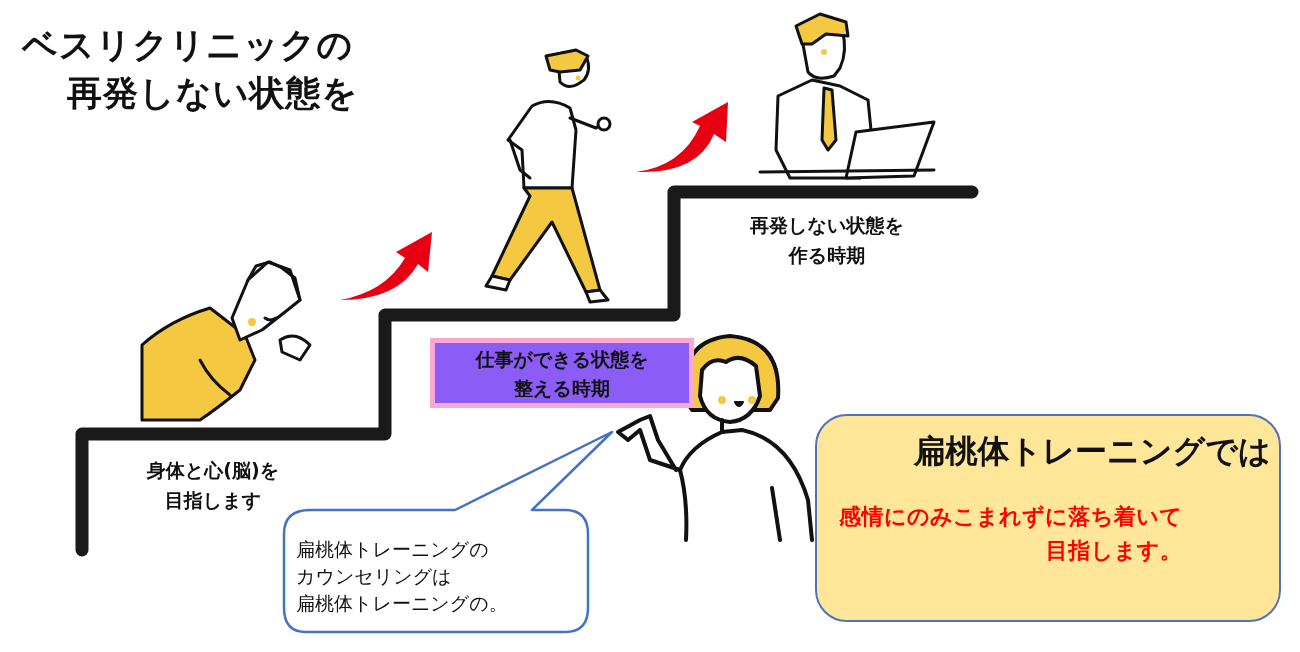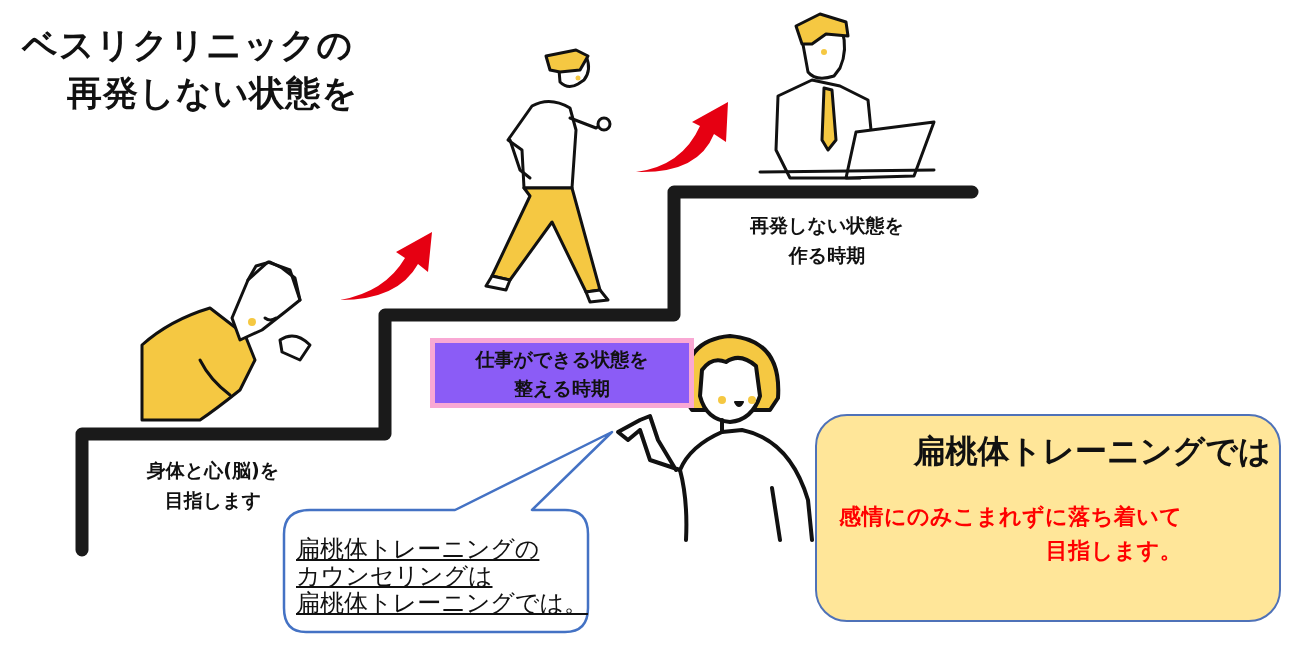--- a/index.html
+++ b/index.html
@@ -6,21 +6,21 @@
   body { width: 1300px; height: 652px; position: relative; overflow: hidden;
          font-family: "DejaVu Sans", "Liberation Sans", sans-serif; color: #111; }
   .abs { position: absolute; }
   .title { left: 22px; top: 6px; font-size: 35px; font-weight: bold; line-height: 48px; letter-spacing: 1px; margin-top: 15px; }
   .title .l2 { display: block; padding-left: 45px; }
   .stair-svg { left: 0; top: 0; }
   .step-label { font-size: 19px; font-weight: bold; text-align: center; line-height: 30px; }
   .lbl1 { left: 118px; top: 455px; width: 190px; }
   .lbl2 { left: 430px; top: 338px; width: 264px; height: 70px; border: 5px solid #f9a8d4; box-sizing: border-box; background: #8b5cf6; line-height: 29px; padding-top: 2px; }
   .lbl3 { left: 722px; top: 210px; width: 210px; }
-  .bubble-text { left: 296px; top: 536px; font-size: 24px; line-height: 27px; font-weight: 500; text-decoration: underline; }
+  .bubble-text { left: 296px; top: 536px; font-size: 19px; line-height: 27px; font-weight: 500; }
   .infobox { left: 815px; top: 414px; width: 466px; height: 208px; background: #ffe699; border: 2px solid #4f72b8; border-radius: 32px; box-sizing: border-box; }
   .info-head { left: 0; top: 14px; width: 100%; text-align: center; font-size: 32px; font-weight: bold; padding-left: 44px; }
   .info-body { left: 22px; top: 84px; color: #ff0000; font-size: 22px; font-weight: bold; line-height: 34px; letter-spacing: 0.5px; text-align: right; }
 </style>
 </head>
 <body>
 
 <svg class="abs stair-svg" width="1300" height="652" viewBox="0 0 1300 652">
 
   <path d="M82 550 L82 434 L385 434 L385 315 L674 315 L674 192 L972 192" fill="none" stroke="#1a1a1a" stroke-width="13" stroke-linecap="round" stroke-linejoin="round"></path>
@@ -99,21 +99,21 @@
 </div>
 
 <div class="abs step-label lbl3">
   <div>再発しない状態を</div>
   <div>作る時期</div>
 </div>
 
 <div class="abs bubble-text">
   <div>扁桃体トレーニングの</div>
   <div>カウンセリングは</div>
-  <div>扁桃体トレーニングでは。</div>
+  <div>扁桃体トレーニングの。</div>
 </div>
 
 <div class="abs infobox">
   <div class="abs info-head">扁桃体トレーニングでは</div>
   <div class="abs info-body">
     <div>感情にのみこまれずに落ち着いて</div>
     <div>目指します。</div>
   </div>
 </div>
 

